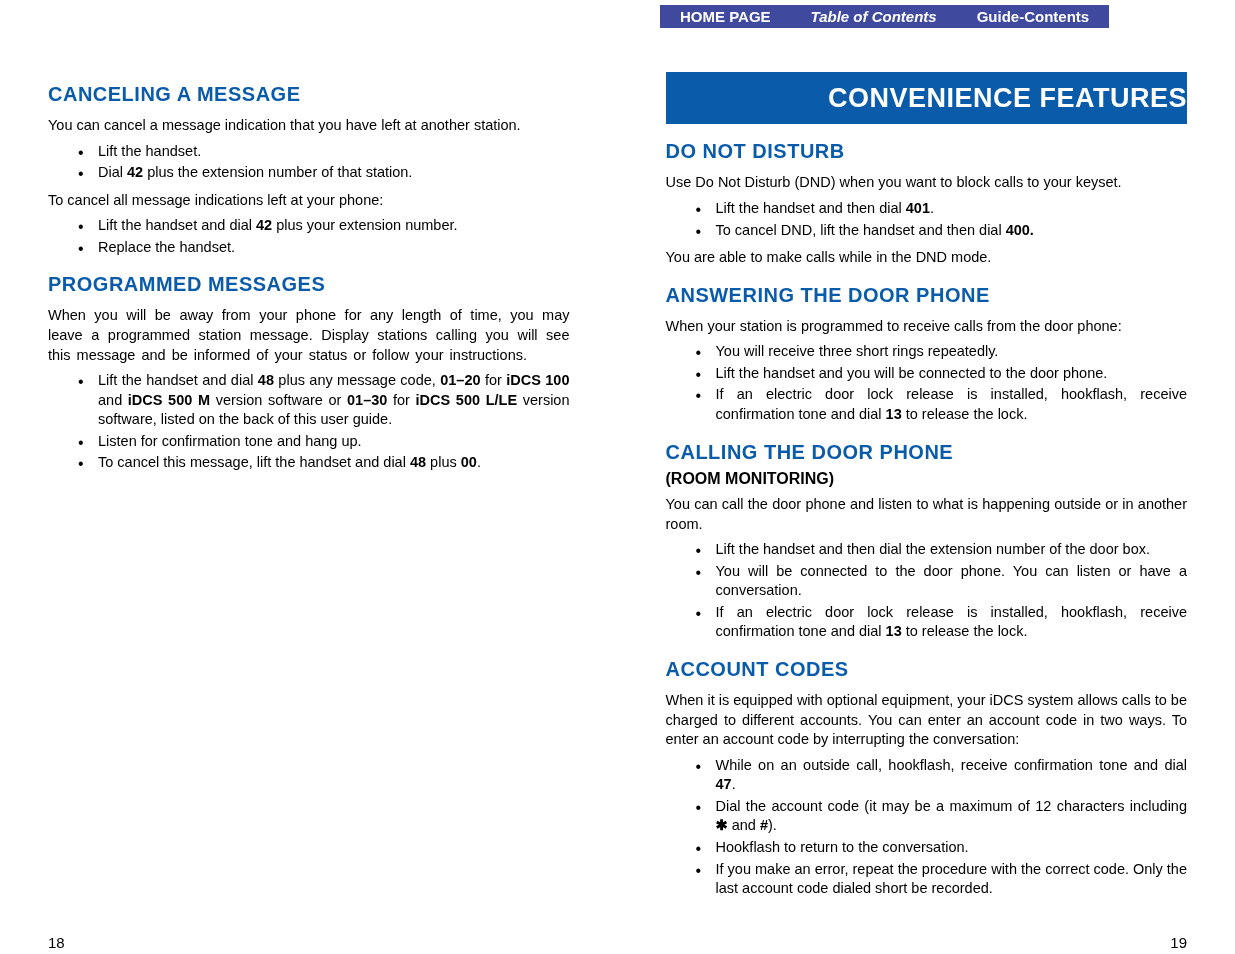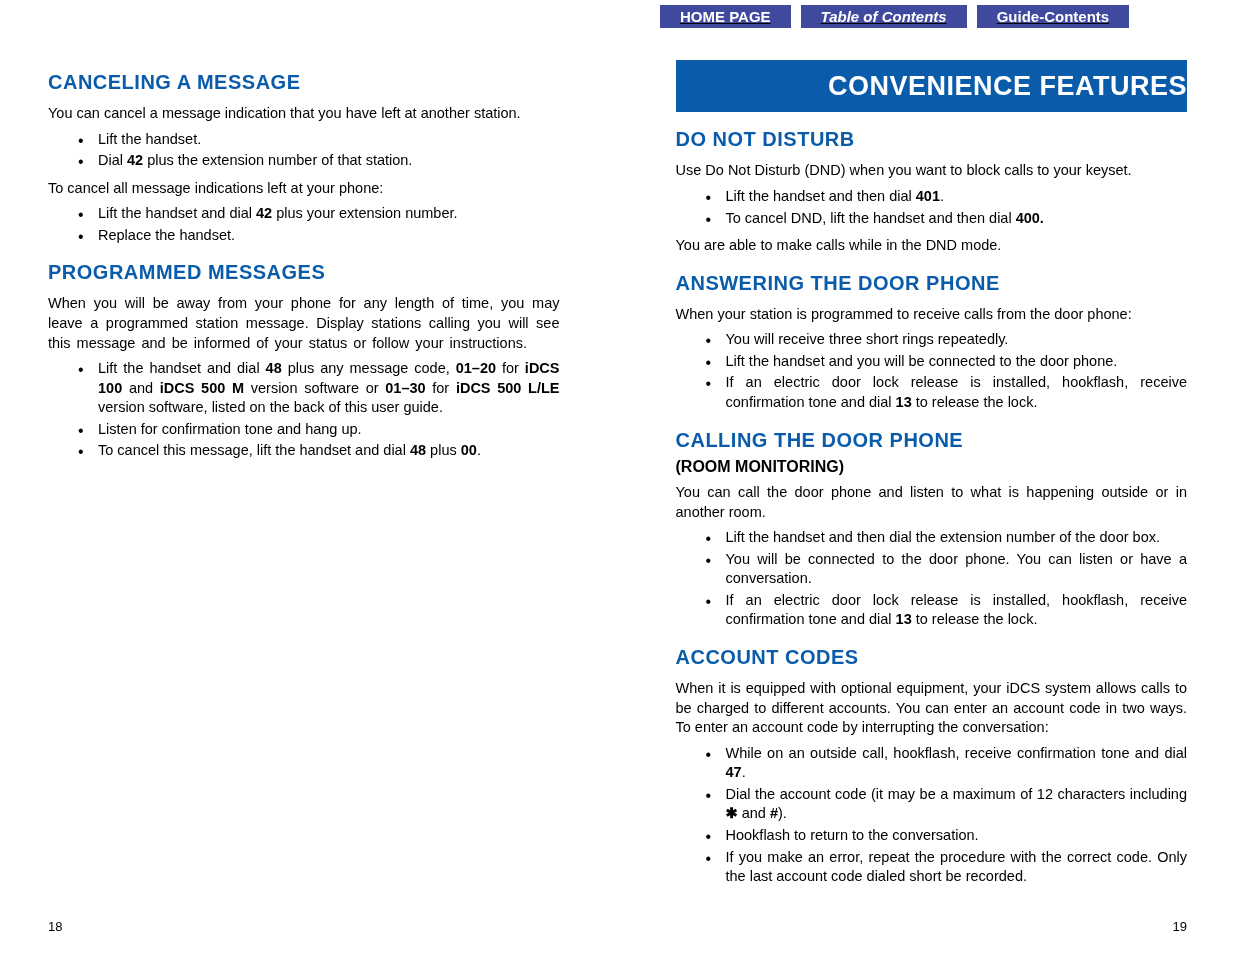--- a/index.html
+++ b/index.html
@@ -9,41 +9,39 @@
     font-family: Arial, Helvetica, sans-serif;
     background: #fff;
     color: #000;
     position: relative;
   }
   .nav-buttons {
     position: absolute;
     top: 5px;
     left: 660px;
     display: flex;
-    gap: 10px;
-    text-decoration: underline;
+    gap: 0;
   }
   .nav-btn {
     background: #3f4a9e;
     color: #fff;
     font-weight: bold;
     padding: 3px 20px;
     font-size: 15px;
     font-family: 'Arial Narrow', Arial, sans-serif;
     white-space: nowrap;
     text-align: center;
     cursor: pointer;
   }
   .nav-btn.toc { font-style: italic; }
   .page-container {
     display: flex;
     width: 100%;
     height: 100%;
-    padding-top: 0;
-    gap: 20px;
+    padding-top: 12px;
   }
   .page {
     width: 50%;
     padding: 55px 48px 40px 48px;
     position: relative;
     font-size: 14.5px;
     line-height: 1.35;
   }
   .page.right { padding-top: 35px; }
   h2.blue {
@@ -86,22 +84,22 @@
     text-align: justify;
   }
   ul.bul li::before {
     content: "•";
     position: absolute;
     left: 0;
     font-size: 16px;
   }
   .pagenum {
     position: absolute;
-    bottom: 18px;
-    font-size: 13px;
+    bottom: 1px;
+    font-size: 15px;
   }
   .pagenum.left { left: 48px; }
   .pagenum.right { right: 48px; }
   .spaced { word-spacing: 2px; }
 </style>
 </head>
 <body>
 
 <div class="nav-buttons">
   <div class="nav-btn">HOME PAGE</div>

